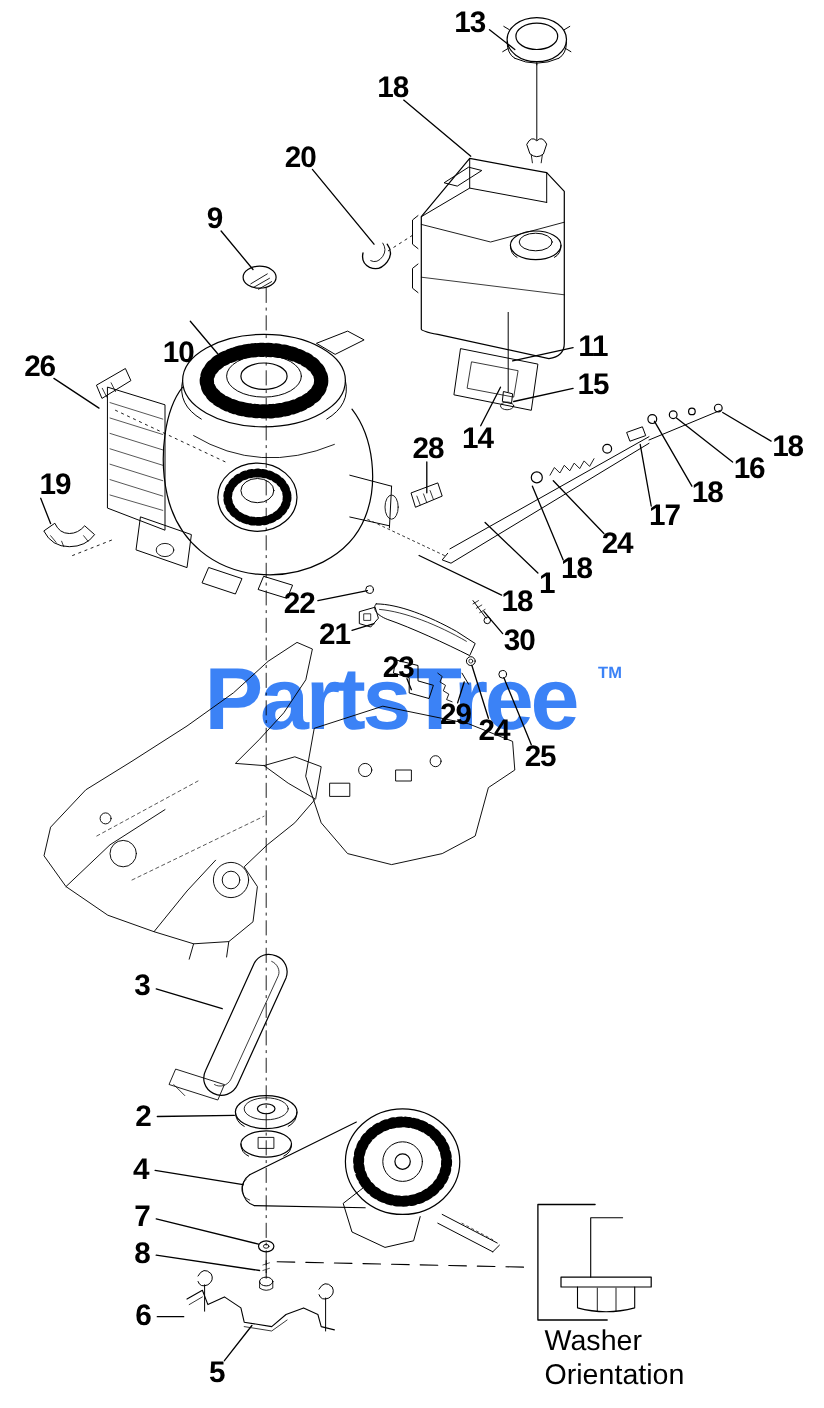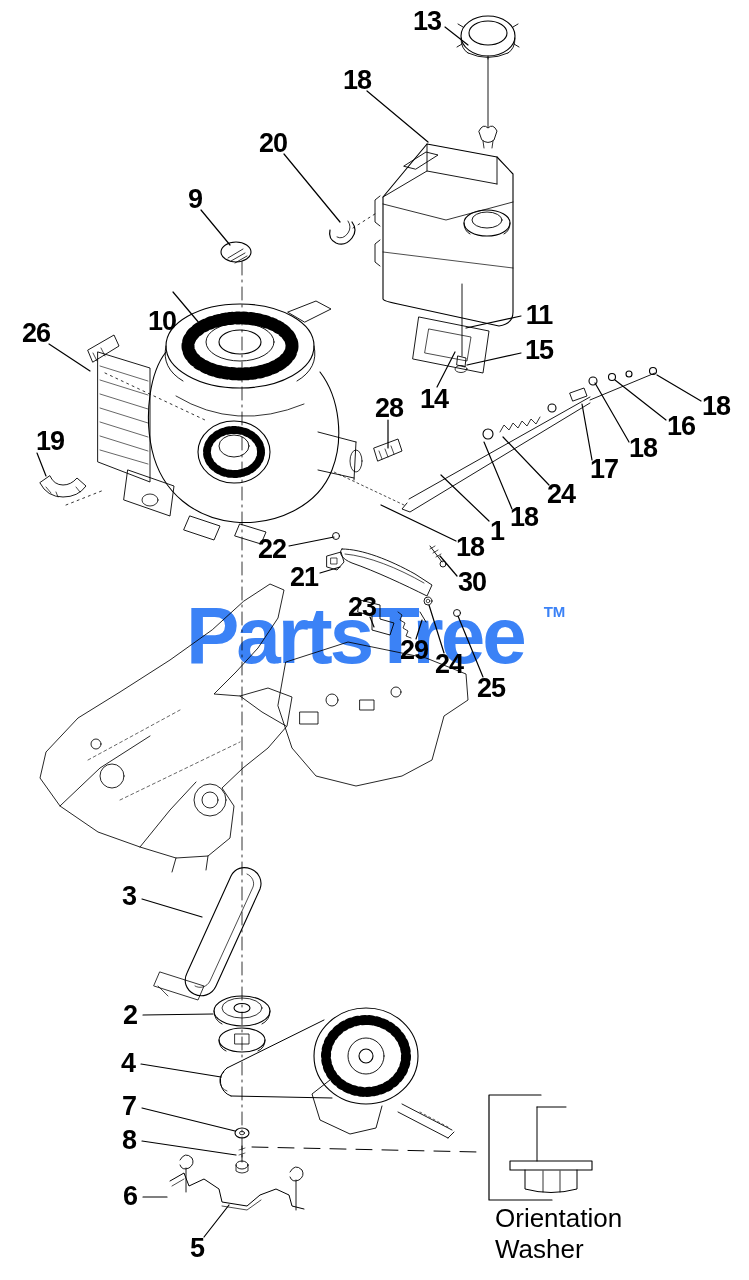--- a/index.html
+++ b/index.html
@@ -288,17 +288,17 @@
       <div class="callout" style="left: 129px; top: 896px;">3</div>
       <div class="callout" style="left: 130px; top: 1015px;">2</div>
       <div class="callout" style="left: 128px; top: 1063px;">4</div>
       <div class="callout" style="left: 129px; top: 1106px;">7</div>
       <div class="callout" style="left: 129px; top: 1140px;">8</div>
       <div class="callout" style="left: 130px; top: 1196px;">6</div>
       <div class="callout" style="left: 197px; top: 1248px;">5</div>
     </div>
 
   <div class="washer-label">
+    <div>Washer</div>
     <div>Orientation</div>
-    <div>Washer</div>
   </div>
 
 </div>
 
 </body></html>

